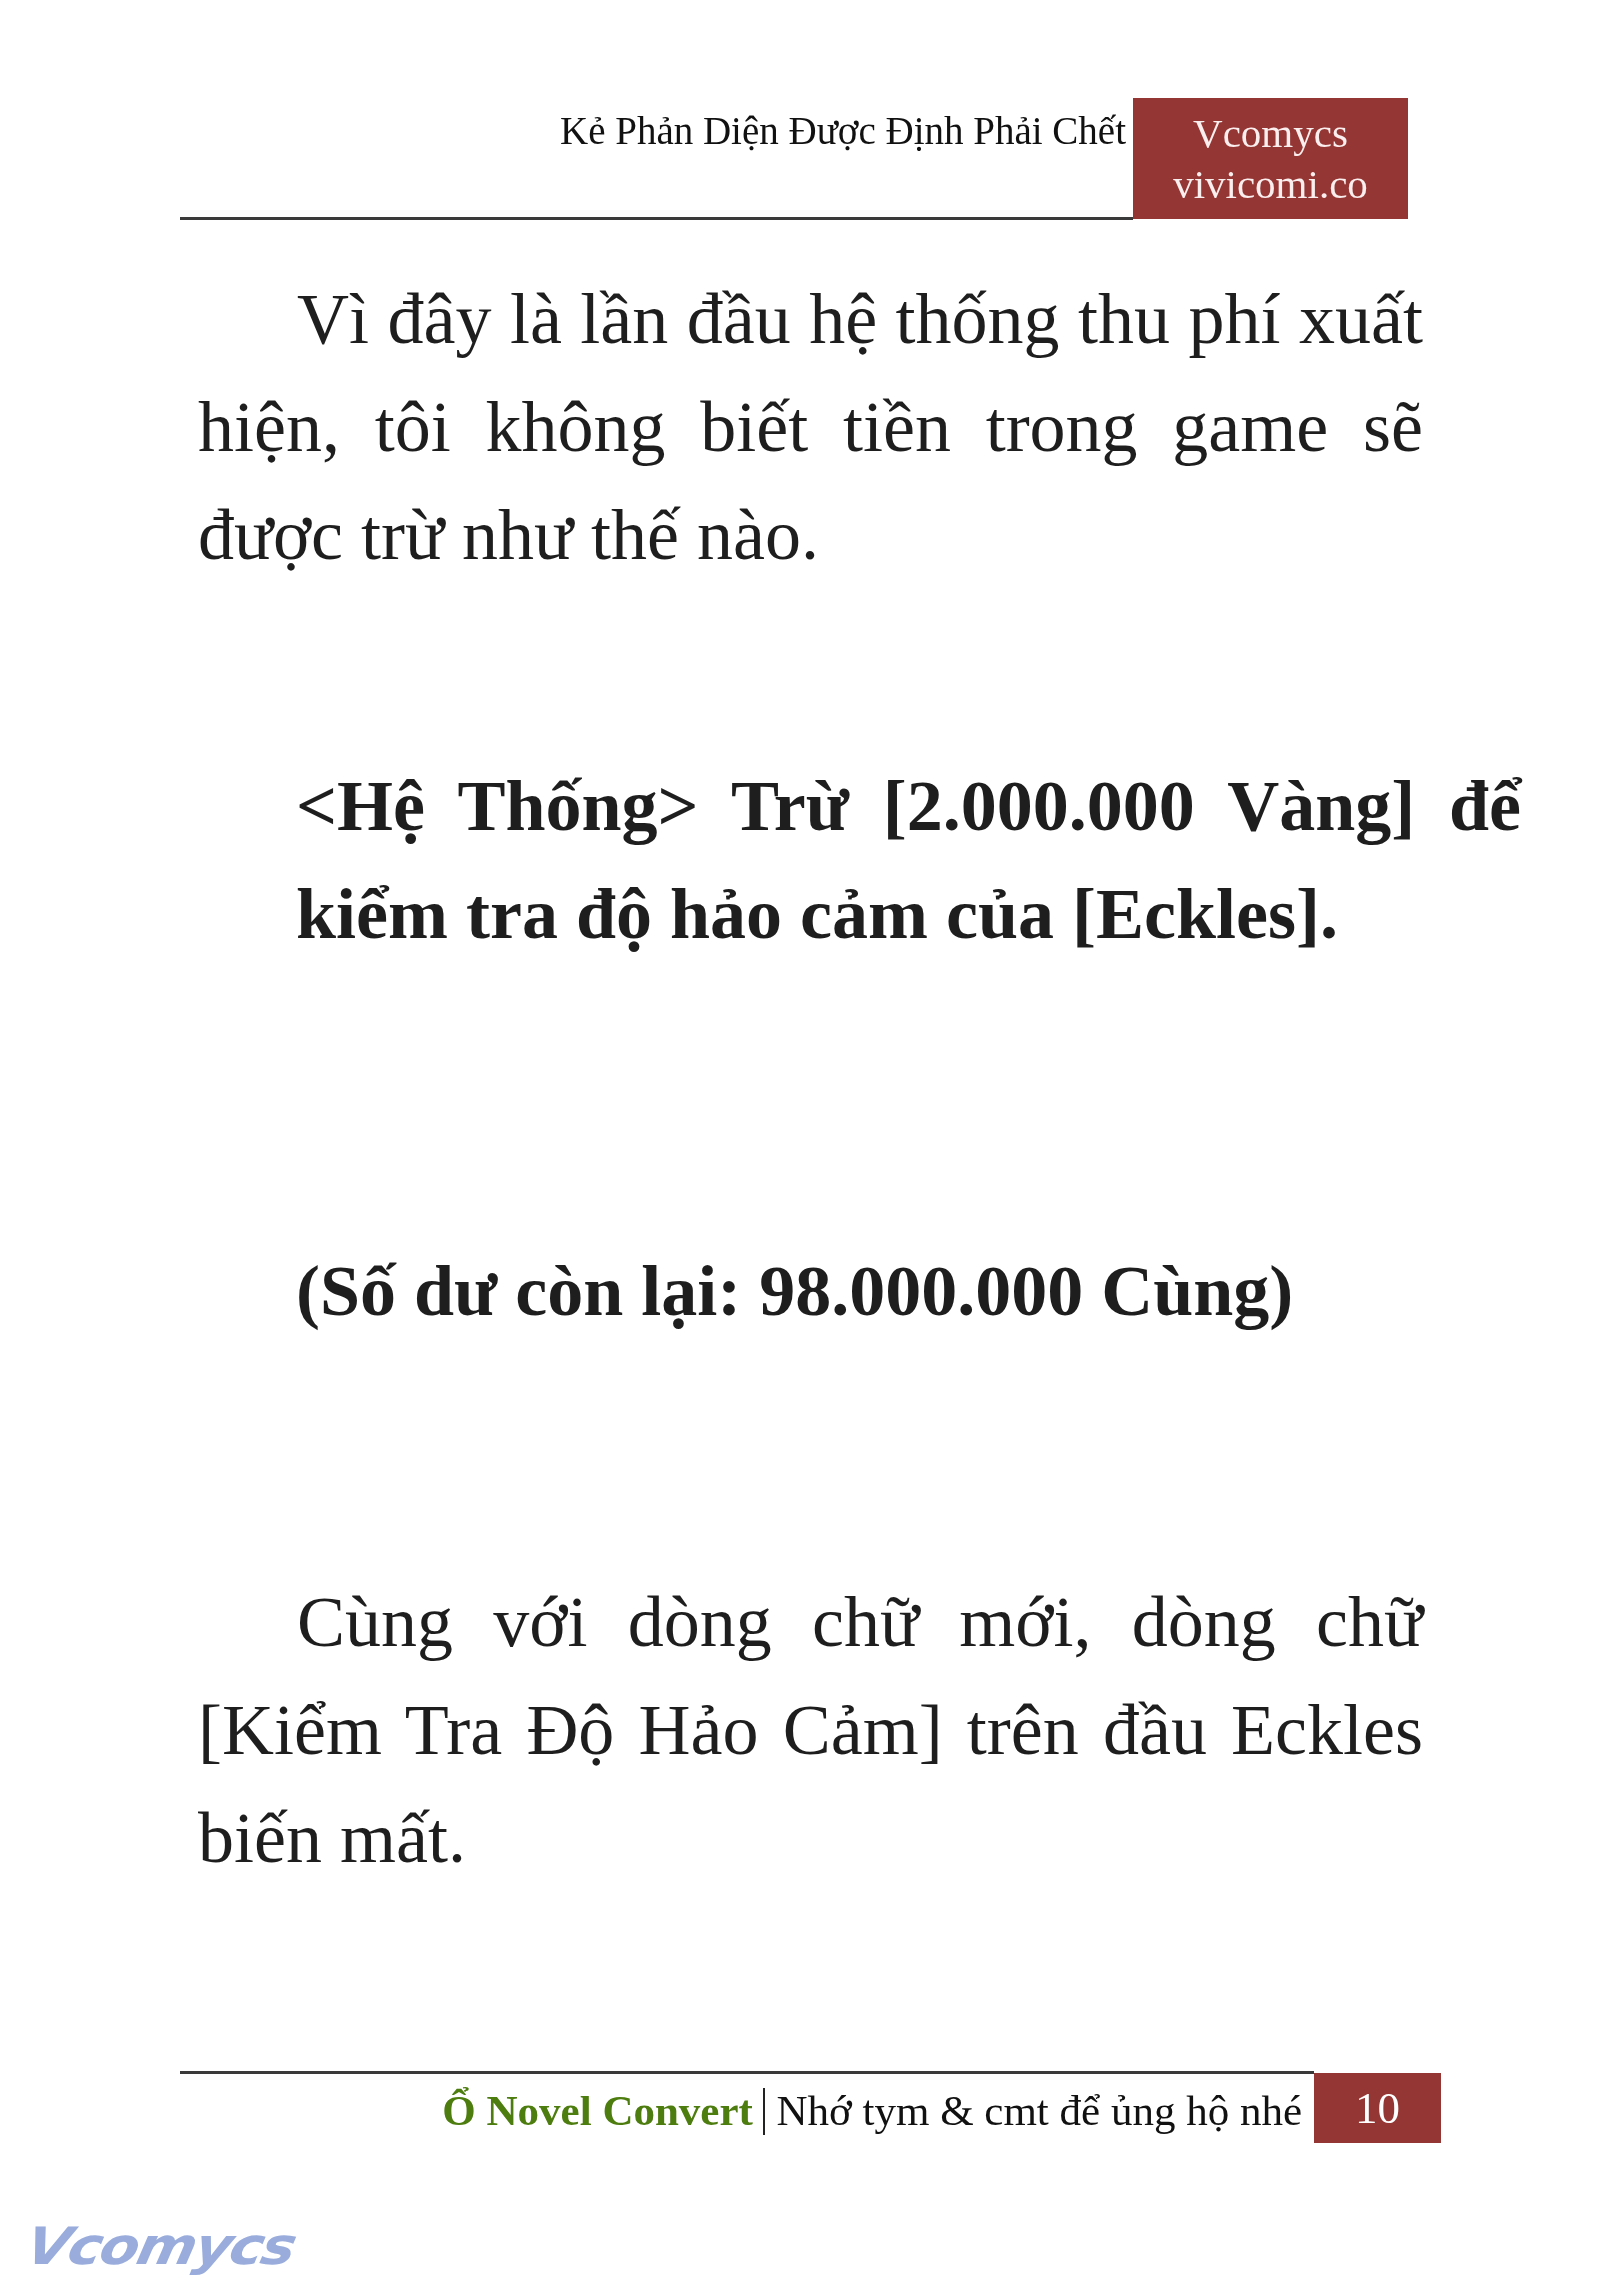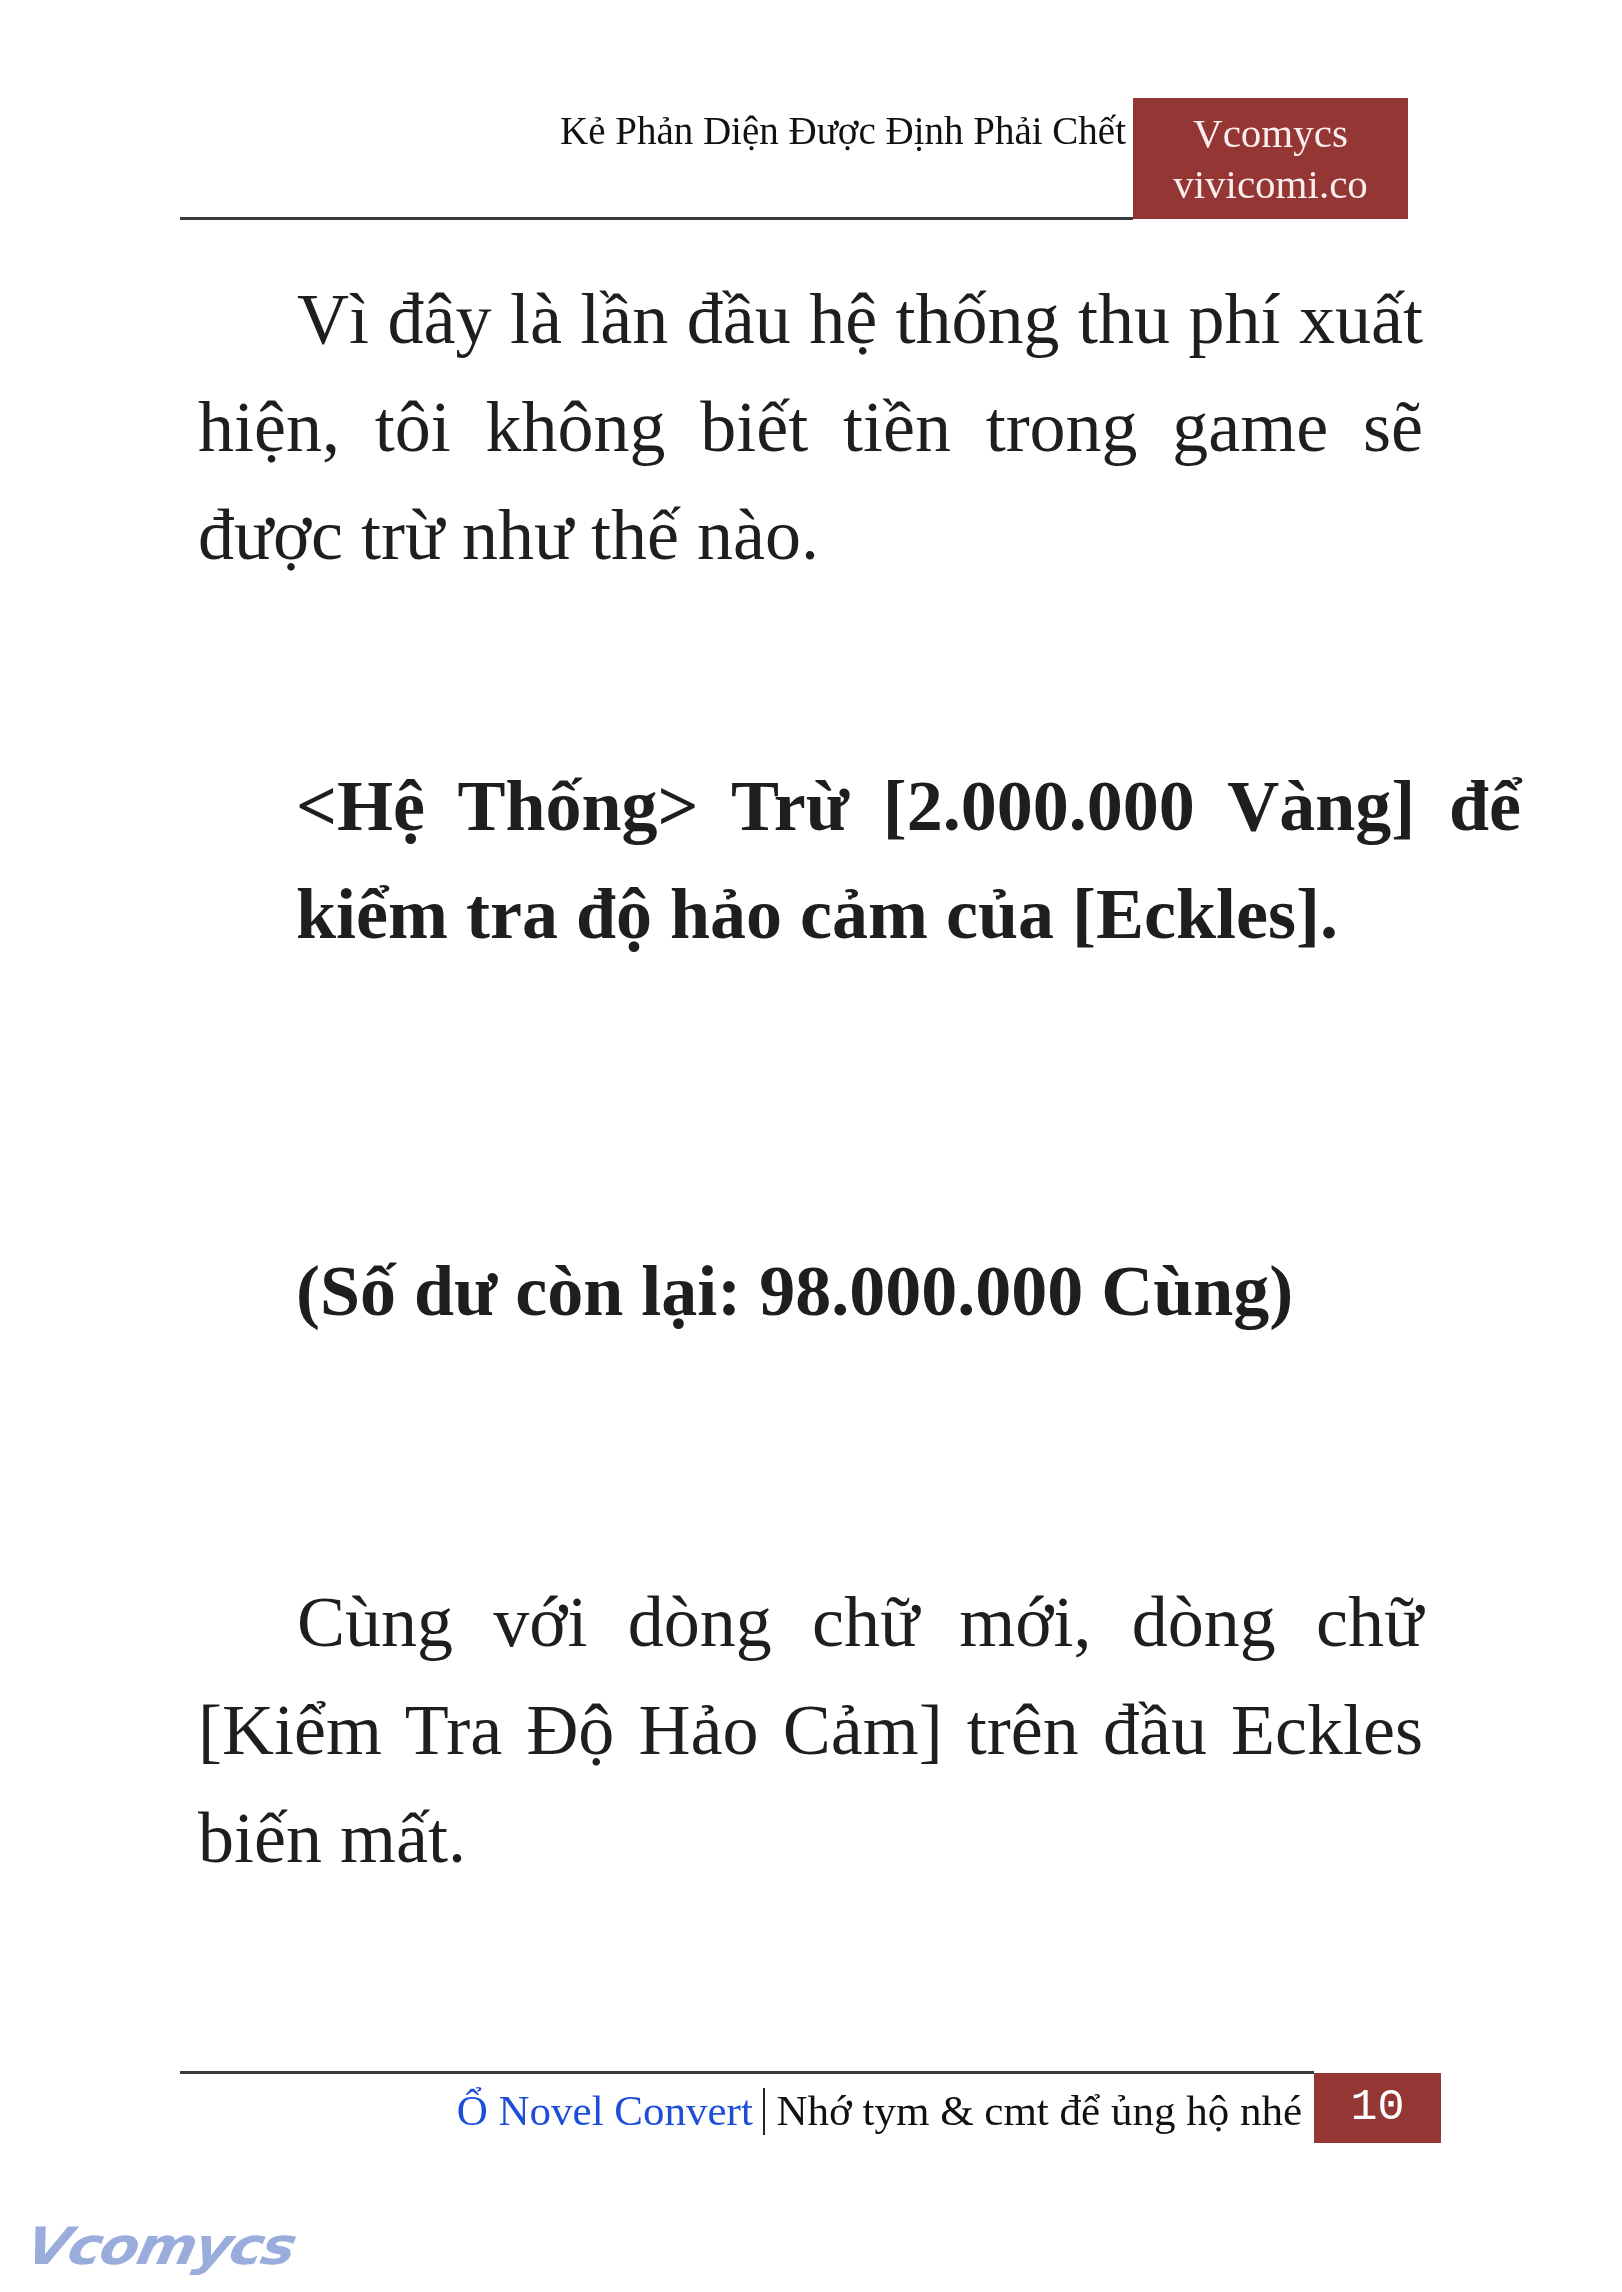--- a/index.html
+++ b/index.html
@@ -5,23 +5,23 @@
   html, body { margin:0; padding:0; background:#ffffff; }
   body { width:1622px; height:2293px; position:relative; overflow:hidden; font-family:"Liberation Serif", serif; color:#1e1e1e; }
   .header-titles { position:absolute; right:496px; top:106px; text-align:right; font-size:39px; line-height:49px; color:#111; }
   .header-rule { position:absolute; left:180px; top:217px; width:953px; height:2.9px; background:#3a3a3a; }
   .brand-box { position:absolute; left:1133px; top:98px; width:275px; height:121px; background:#943634; color:#fbeeee; text-align:center; font-size:41px; line-height:51px; padding-top:9.8px; box-sizing:border-box; }
   .body-text { position:absolute; left:198px; width:1225px; font-size:72px; line-height:108px; text-align:justify; text-align-last:left; }
   .p-indent { text-indent:99px; }
   .p-block { padding-left:98px;font-weight:bold; }
   .footer-rule { position:absolute; left:180px; top:2071px; width:1134px; height:2.9px; background:#3a3a3a; }
   .footer-text { position:absolute; right:320px; top:2084px; font-size:43px; line-height:53px; white-space:nowrap; color:#111; }
-  .footer-brand { color:#1d4ed8; font-weight:normal;margin-top:28px; }
+  .footer-brand { color:#4d7c0f; font-weight:bold;margin-top:28px; }
   .footer-sep { display:inline-block; width:2px; height:47px; background:#222; vertical-align:-9.8px; margin:0 11.8px 0 9.8px; }
-  .page-box { position:absolute; left:1314px; top:2073px; width:127px; height:70px; background:#943634; color:#fff; font-size:45px; line-height:70px; text-align:center;font-family:Liberation Mono, monospace; }
+  .page-box { position:absolute; left:1314px; top:2073px; width:127px; height:70px; background:#943634; color:#fff; font-size:45px; line-height:70px; text-align:center; }
   .watermark { position:absolute; left:27.4px; top:2213px; font-family:"DejaVu Sans", sans-serif; font-size:57px; font-weight:bold; font-style:italic; letter-spacing:-2px; color:#8ea4d8; transform:skewX(-12deg) scaleY(0.9); opacity:0.9; }
 </style>
 </head>
 <body>
 
 <div>
   <div class="header-titles">
     <div>Kẻ Phản Diện Được Định Phải Chết</div>
   </div>
   <div class="header-rule"></div>

